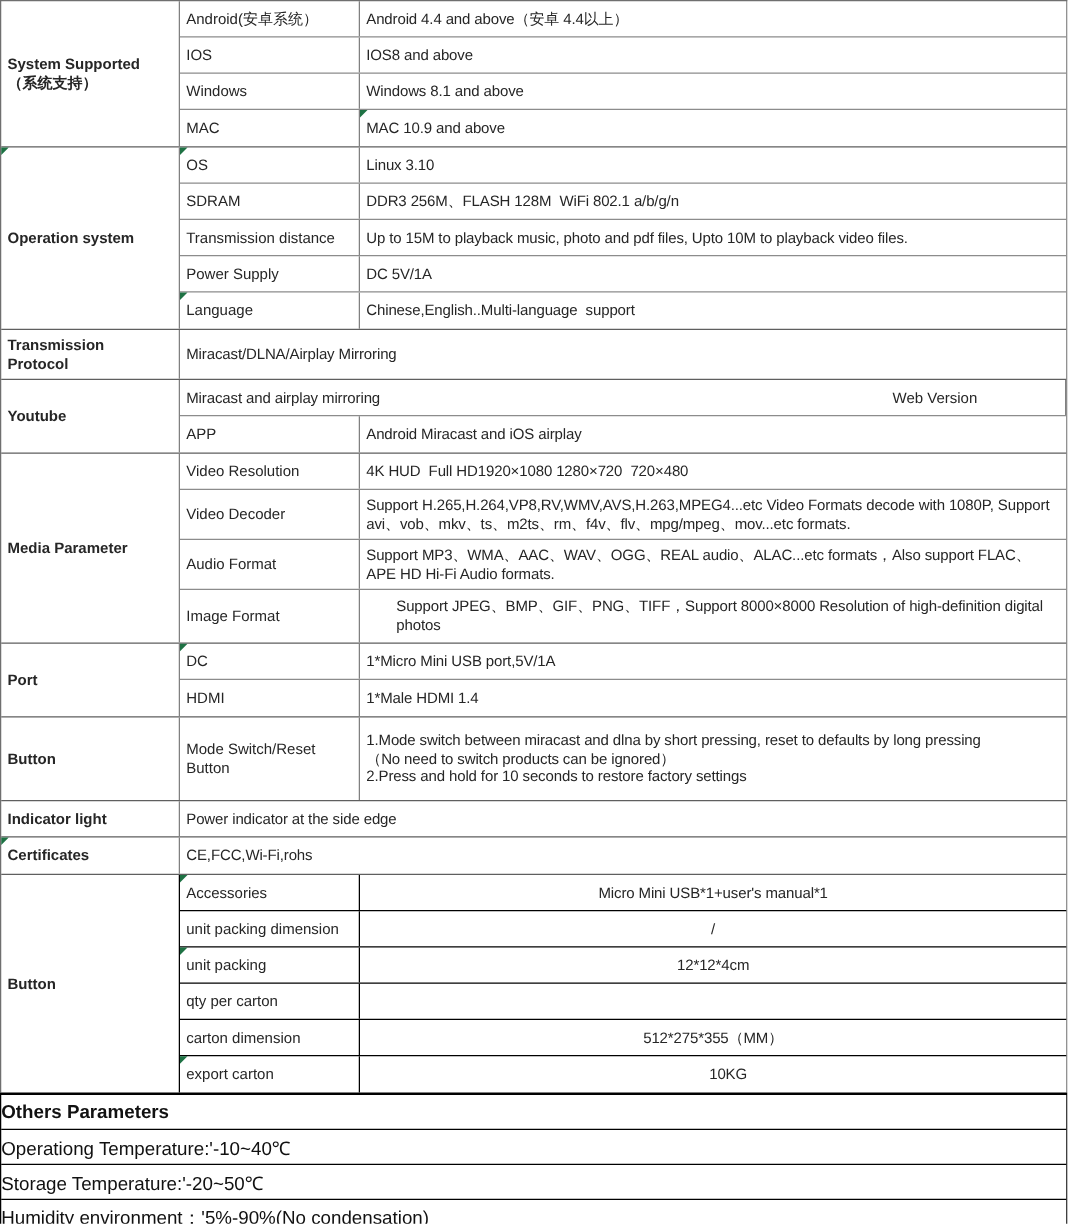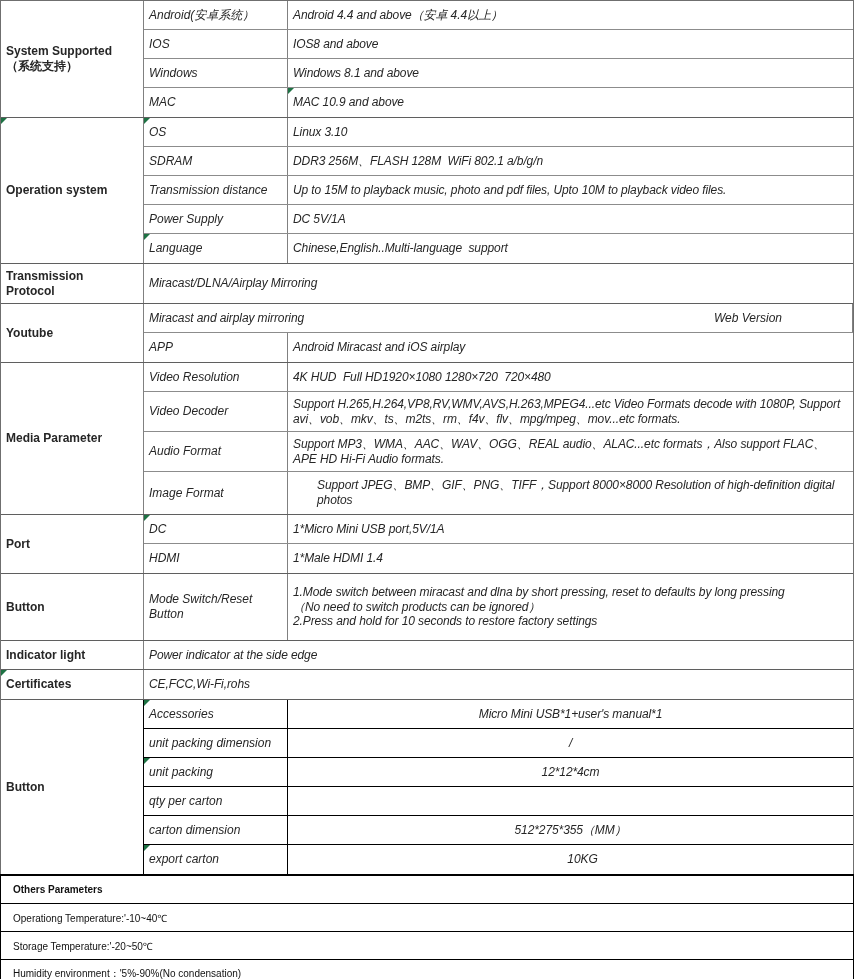--- a/index.html
+++ b/index.html
@@ -13,21 +13,21 @@
   .sheet { width: 854px; }
 
   
   .tbl { border: 1px solid #6f6f6f; border-bottom: none; }
   .sec { display: flex; border-bottom: 1px solid #5f5f5f; }
   .sec:last-child { border-bottom: none; }
   .cell { position: relative; display: flex; align-items: center;
           padding: 2px 5px; white-space: pre-wrap; line-height: 1.22; }
   .label { width: 143px; min-width:143px; font-weight: bold;
            border-right: 1px solid #808080; }
-  .body { flex: 1; display: flex; flex-direction: column; font-style: italic; }
+  .body { flex: 1; display: flex; flex-direction: column; }
   .row { display: flex; border-bottom: 1px solid #8c8c8c; }
   .row:last-child { border-bottom: none; }
   .k { width: 144px; min-width:144px; border-right: 1px solid #808080; }
   .v { flex: 1; letter-spacing: -0.1px; }
   .h29 { min-height: 29px; }
   .h39 { min-height: 39px; }
   .h40 { min-height: 40px; }
   .h42 { min-height: 42px; gap: 24px; }
   .h66 { min-height: 66px; }
   .h28 { min-height: 28px; }
@@ -39,21 +39,21 @@
   .packing .k { border-right: 1px solid #000; }
   .packing .v { justify-content: center; }
 
   
   .tri { position: absolute; top: 0; left: 0; width: 0; height: 0;
          border-top: 6px solid #1e7244; border-right: 6px solid transparent; }
 
   
   .others { border: 1px solid #000; border-top-width: 2px; }
   .orow { display: flex; align-items: center; min-height: 28px;
-          padding: 0 12px; font-size: 10px; color: #111;
+          padding: 0 0; font-size: 15px; color: #111;
           border-bottom: 1px solid #000; }
   .orow:last-child { border-bottom: none; }
   .orow.title { font-weight: bold; }
 </style>
 </head>
 <body>
 
 <div class="sheet">
   <div class="tbl">
 

